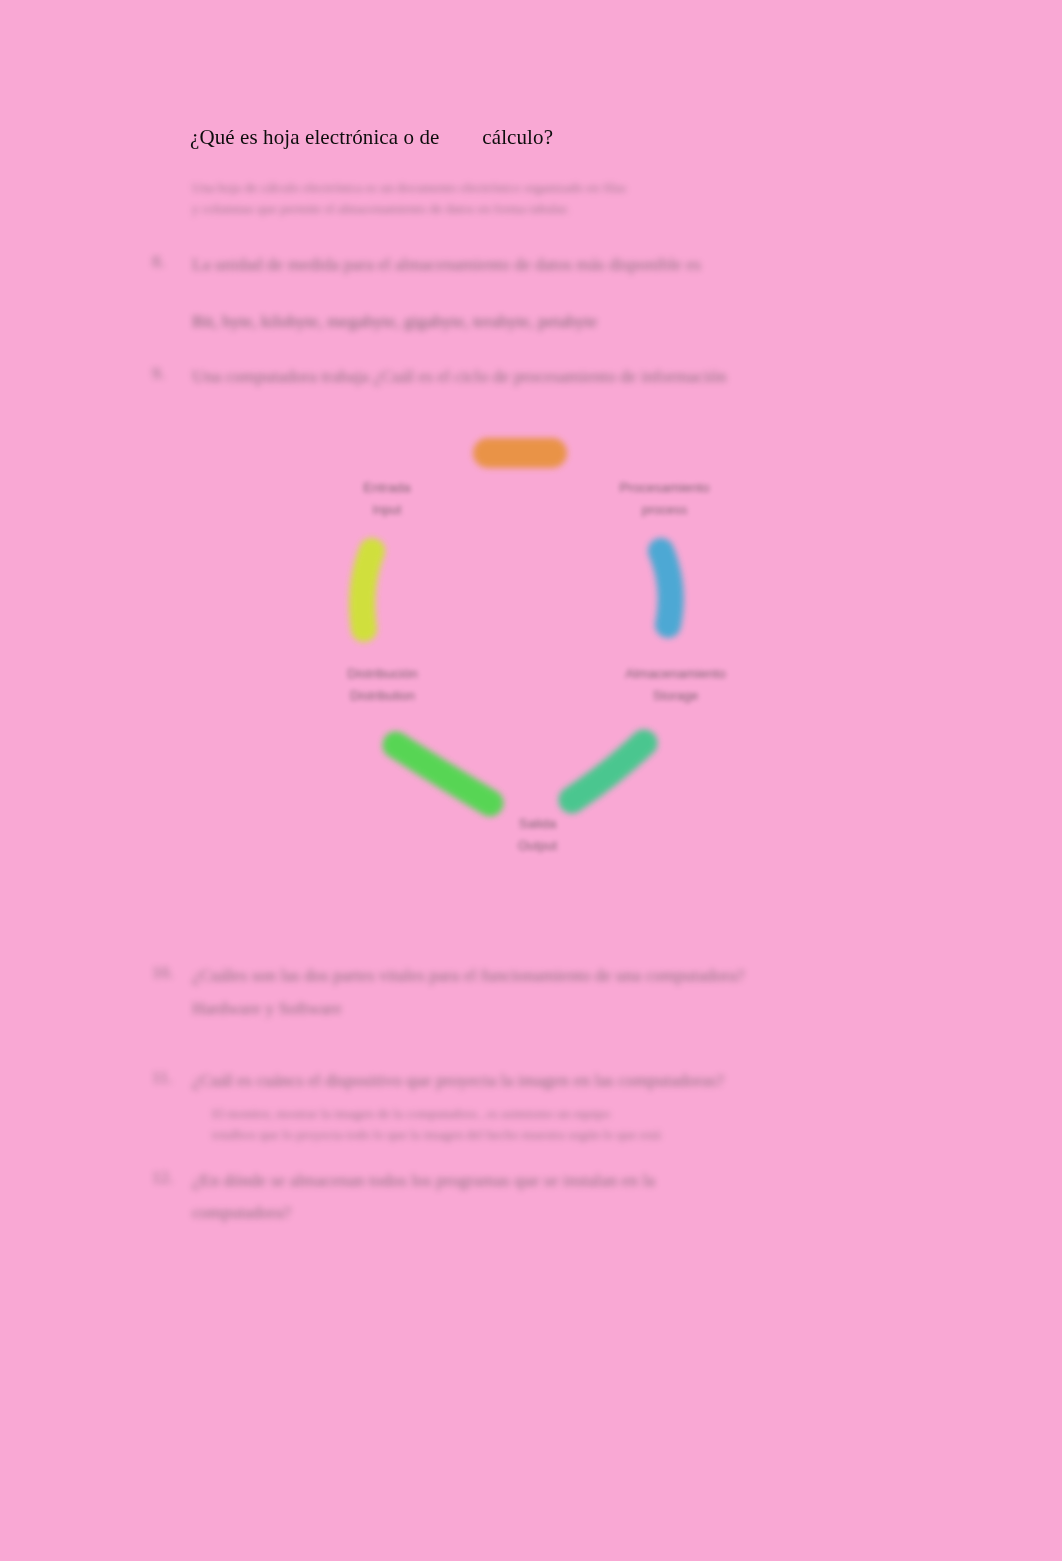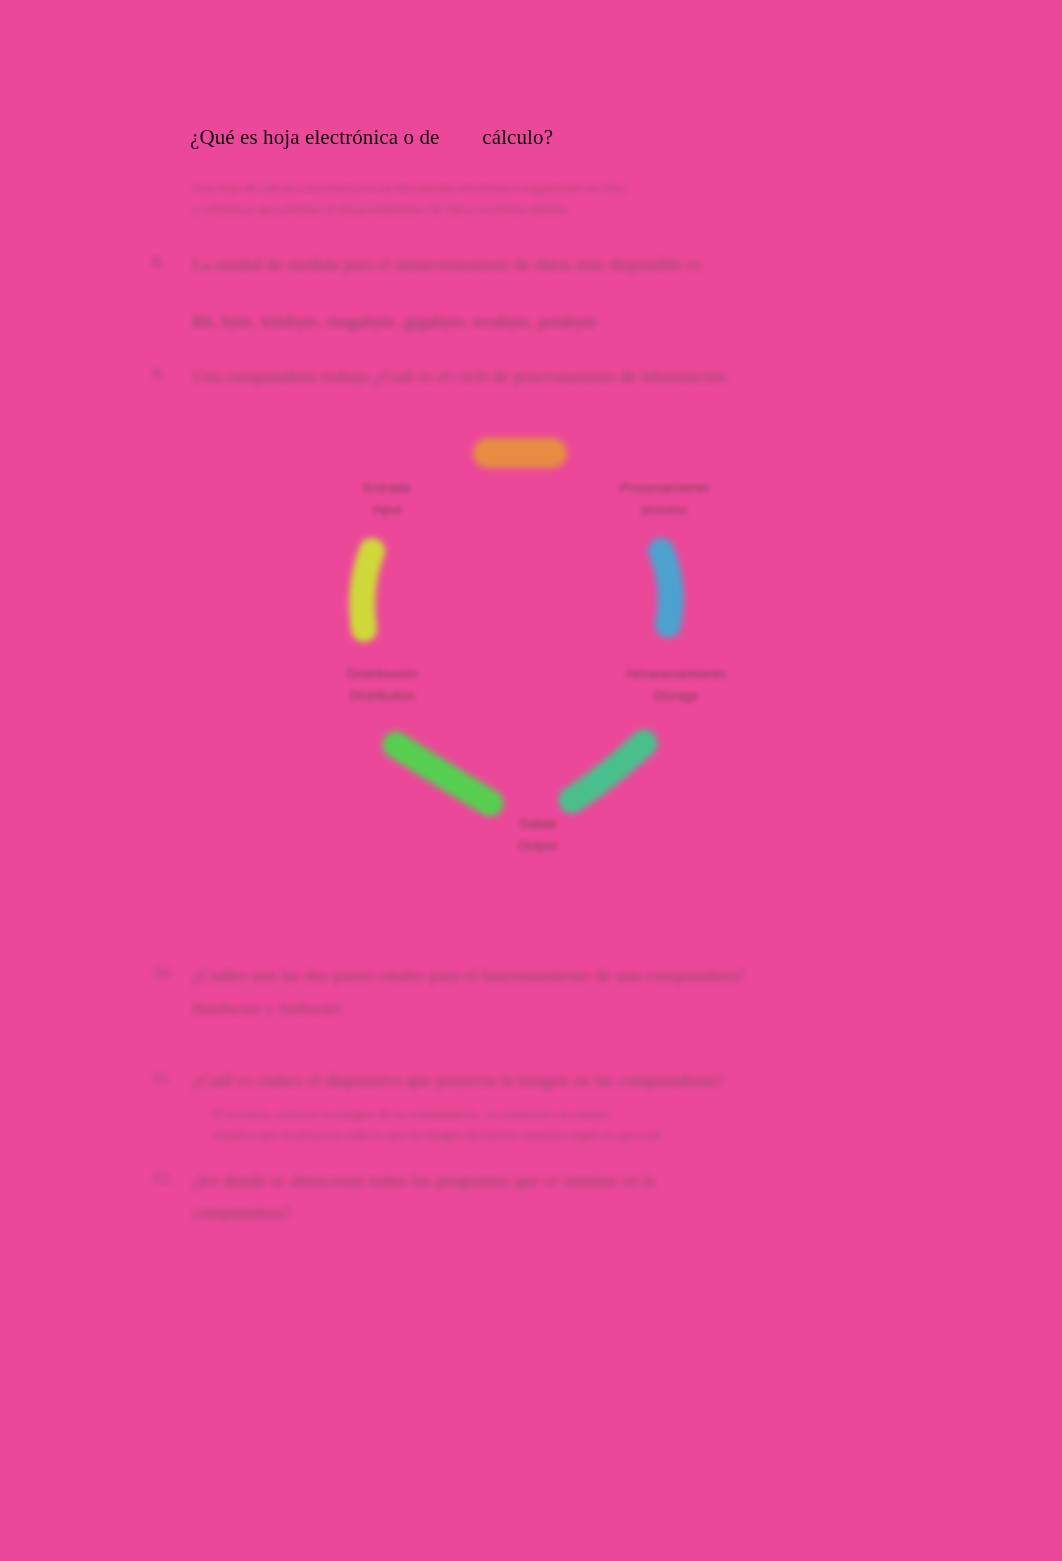--- a/index.html
+++ b/index.html
@@ -12,21 +12,21 @@
     font-family: "Liberation Serif", "DejaVu Serif", serif;
     color: #000000;
     -webkit-font-smoothing: antialiased;
   }
 
   .page {
     position: relative;
     width: 1062px;
     height: 1561px;
     margin: 0 auto;
-    background: #ec4899;
+    background: #f9a8d4;
     overflow: hidden;
   }
 
   
   .heading {
     position: absolute;
     left: 190px;
     top: 124px;
     font-size: 21px;
     line-height: 1.3;

